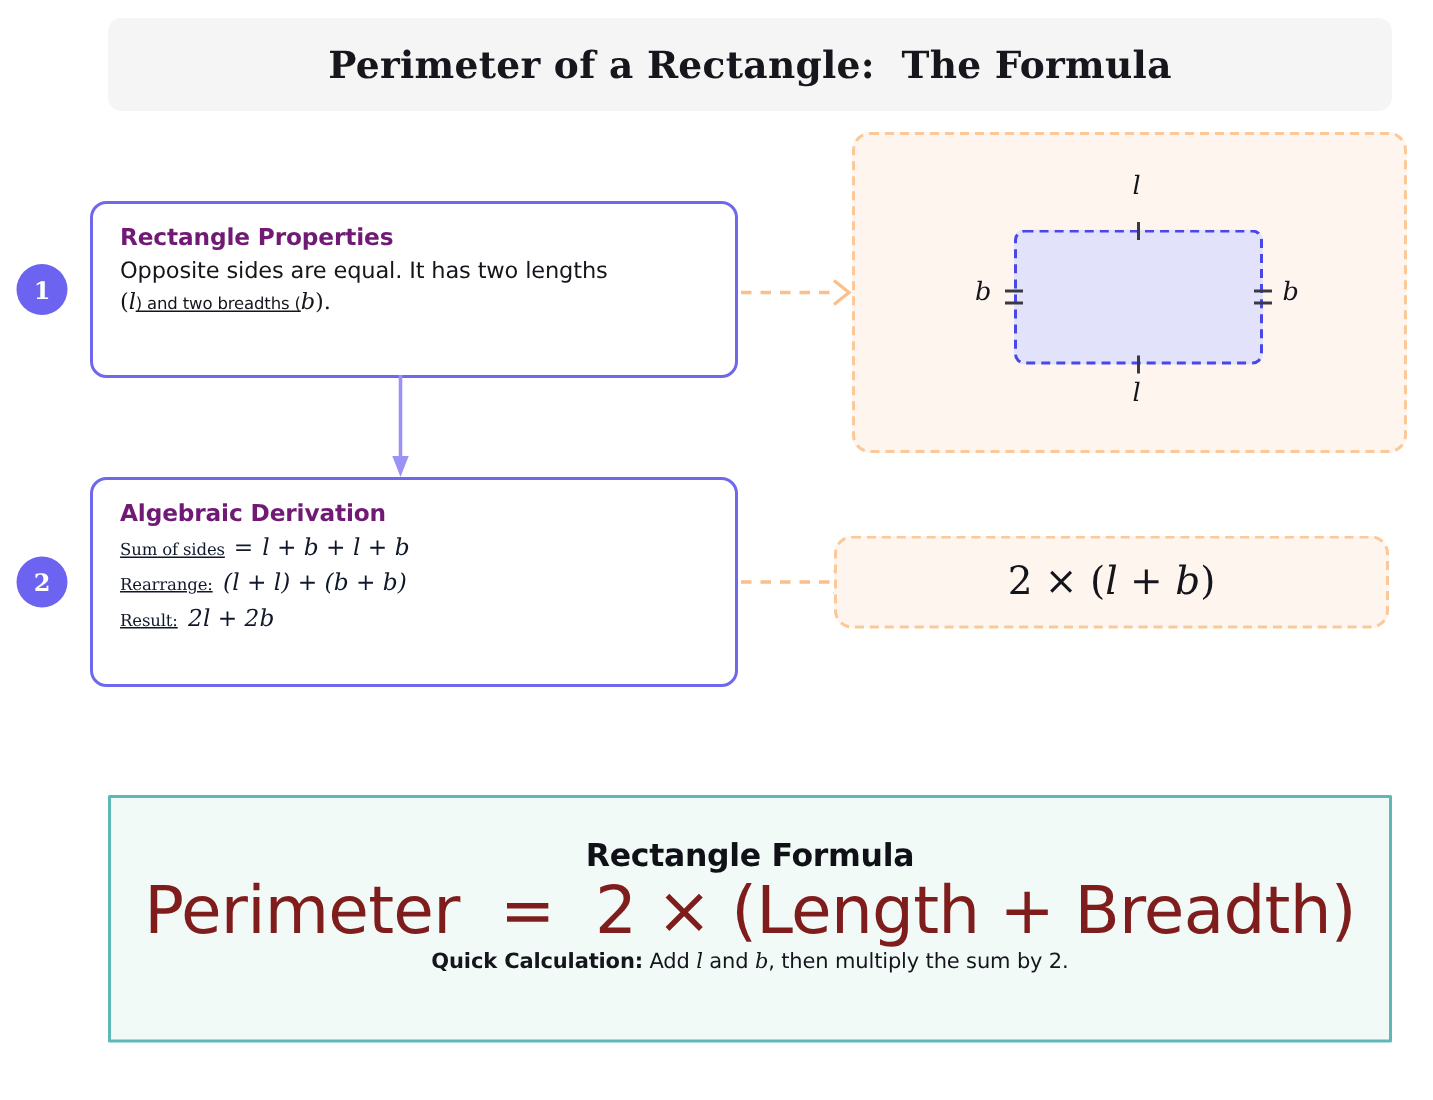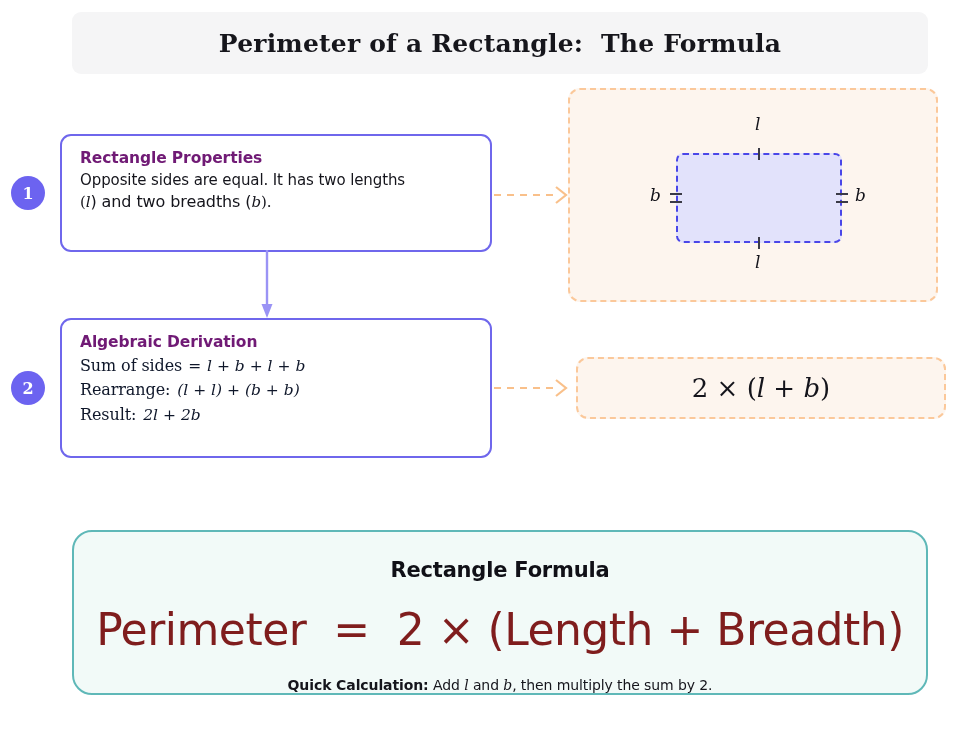--- a/index.html
+++ b/index.html
@@ -80,21 +80,21 @@
     font-size: 15px;
   }
   .mline {
     font-family: "DejaVu Serif", serif;
     font-size: 15.5px;
     color: #0f172a;
     line-height: 1.5;
   }
   .mline .op { font-style: normal; padding: 0 1px; }
   .mline .v  { font-style: italic; }
-  .lbl { font-size: 16px; letter-spacing: -0.1px; }
+  .lbl { font-size: 11px; letter-spacing: -0.1px; text-decoration: underline; }
 
   
   .step-badge {
     position: absolute;
     width: 34px;
     height: 34px;
     border-radius: 50%;
     background: #6c63f0;
     color: #ffffff;
     display: flex;
@@ -110,21 +110,21 @@
   
   .panel {
     position: absolute;
     background: #fdf5ee;
     border: 2px dashed #fbc89a;
     border-radius: 12px;
     box-sizing: border-box;
   }
   #diagram-panel { left: 568px; top: 88px; width: 370px; height: 214px; }
   #formula-panel {
-    left: 576px; top: 357px; width: 370px; height: 62px;
+    left: 556px; top: 357px; width: 370px; height: 62px;
     display: flex; align-items: center; justify-content: center;
   }
   .panel-formula {
     font-family: "DejaVu Serif", serif;
     font-size: 26px;
     color: #14141b;
     white-space: pre;
   }
   .panel-formula .v { font-style: italic; }
 
@@ -162,26 +162,26 @@
 
   
   #summary-box {
     position: absolute;
     left: 72px;
     top: 530px;
     width: 856px;
     height: 165px;
     background: #f2faf8;
     border: 2px solid #5fb8b8;
-    border-radius: 20px;
+    border-radius: 1px;
     box-sizing: border-box;
     display: flex;
     flex-direction: column;
     align-items: center;
-    justify-content: space-between;
+    justify-content: flex-start;
     padding-top: 26px;
   }
   .summary-title {
     font-size: 21px;
     font-weight: 700;
     color: #101017;
     letter-spacing: -0.2px;
   }
   .summary-formula {
     font-size: 44px;

